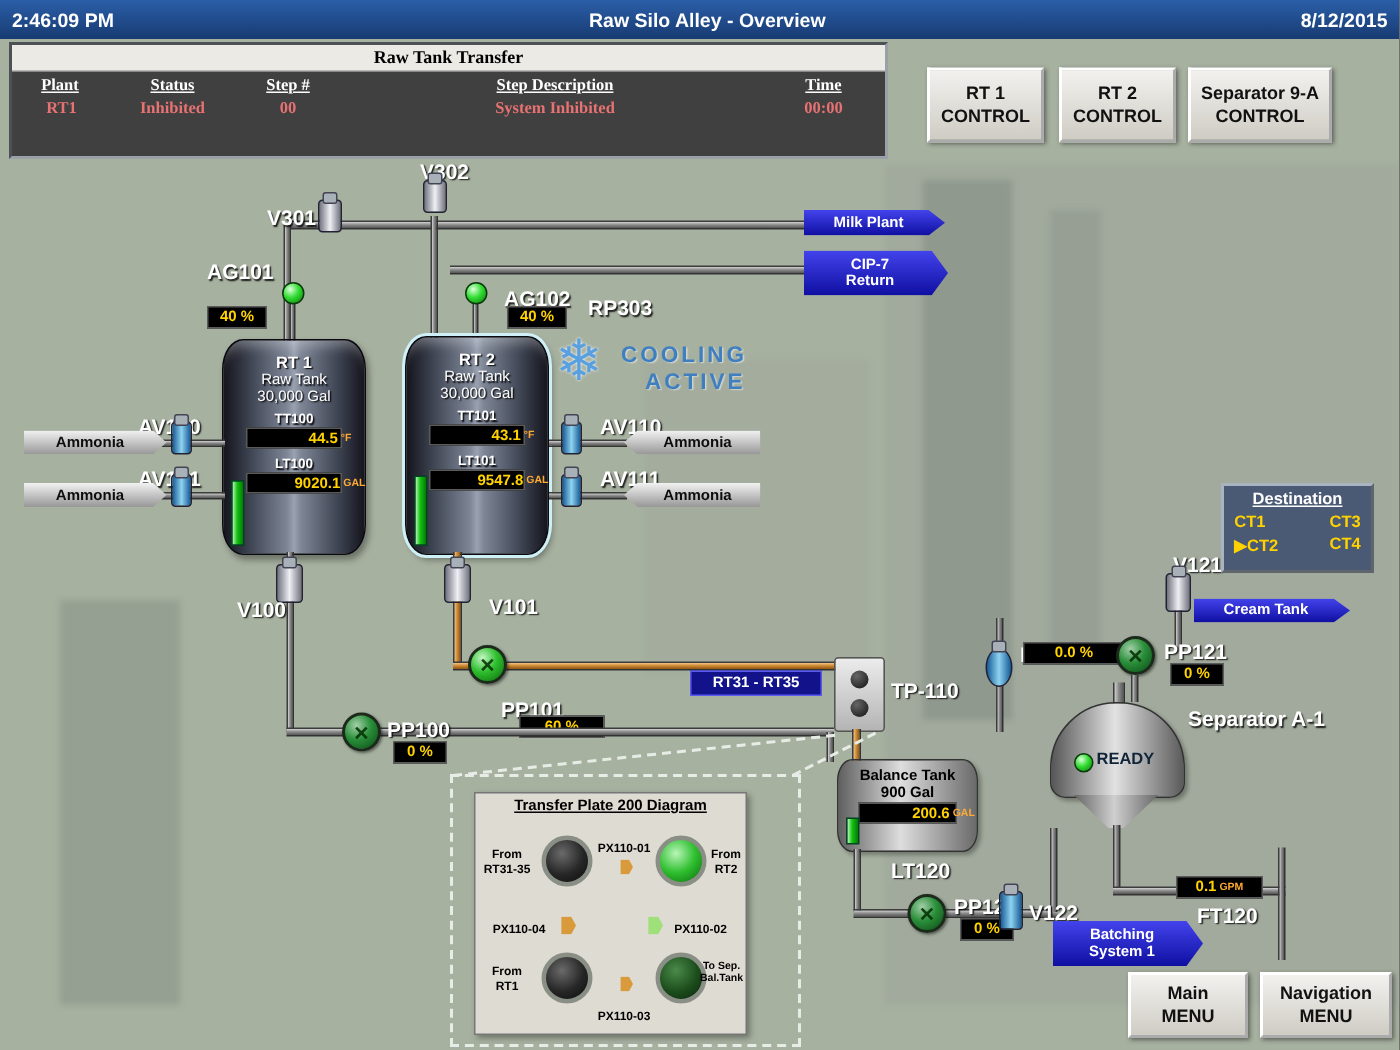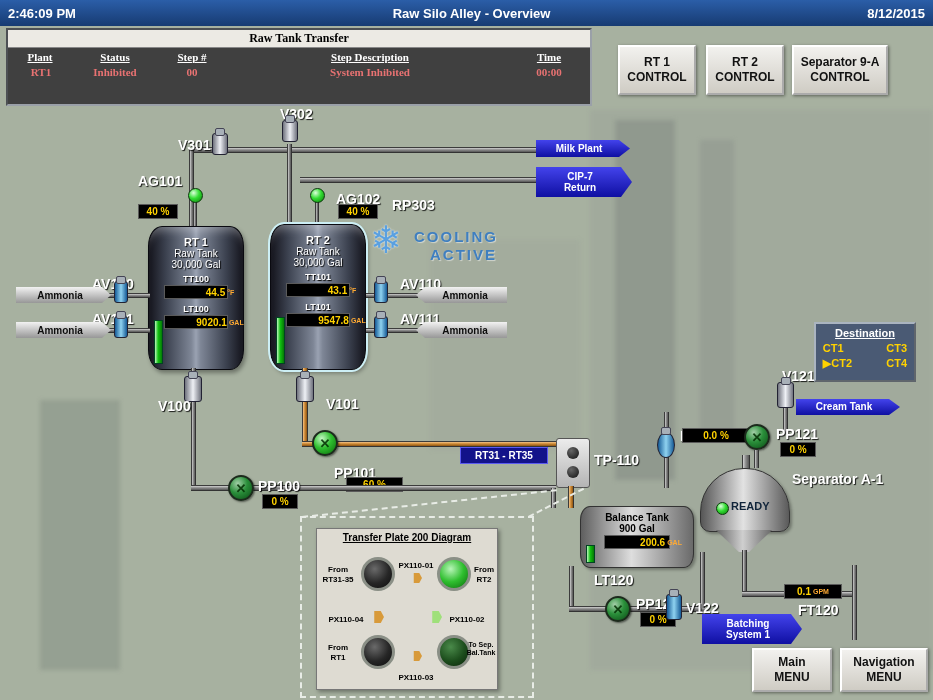--- a/index.html
+++ b/index.html
@@ -301,21 +301,21 @@
   <div class="pipe hot v" style="left:568px;top:486px;width:6px;height:22px;"></div>
 
   <div class="pipe h" style="left:191px;top:485px;width:365px;height:6px;"></div>
   <div class="pipe v" style="left:551px;top:488px;width:5px;height:20px;"></div>
   <div class="pump dim" style="left:228px;top:475px;width:26px;height:26px;"></div>
   <span class="lbl" style="left:258px;top:478px;">PP100</span>
   <div class="vbox" style="left:262px;top:494px;width:36px;height:15px;">
       <span>0 %</span>
     </div>
 
-  <div class="btank" style="left:558px;top:506px;width:114px;height:62px;margin-left:22px;">
+  <div class="btank" style="left:558px;top:506px;width:94px;height:62px;">
     <span>Balance Tank</span>
     <span>900 Gal</span>
     <div class="vbox flow" style="width:66px;">
         <span>200.6</span>
         <span class="u">GAL</span>
       </div>
     <div class="levelbar" style="bottom:4px;height:16px;"></div>
   </div>
   <span class="lbl" style="left:594px;top:572px;">LT120</span>
 

